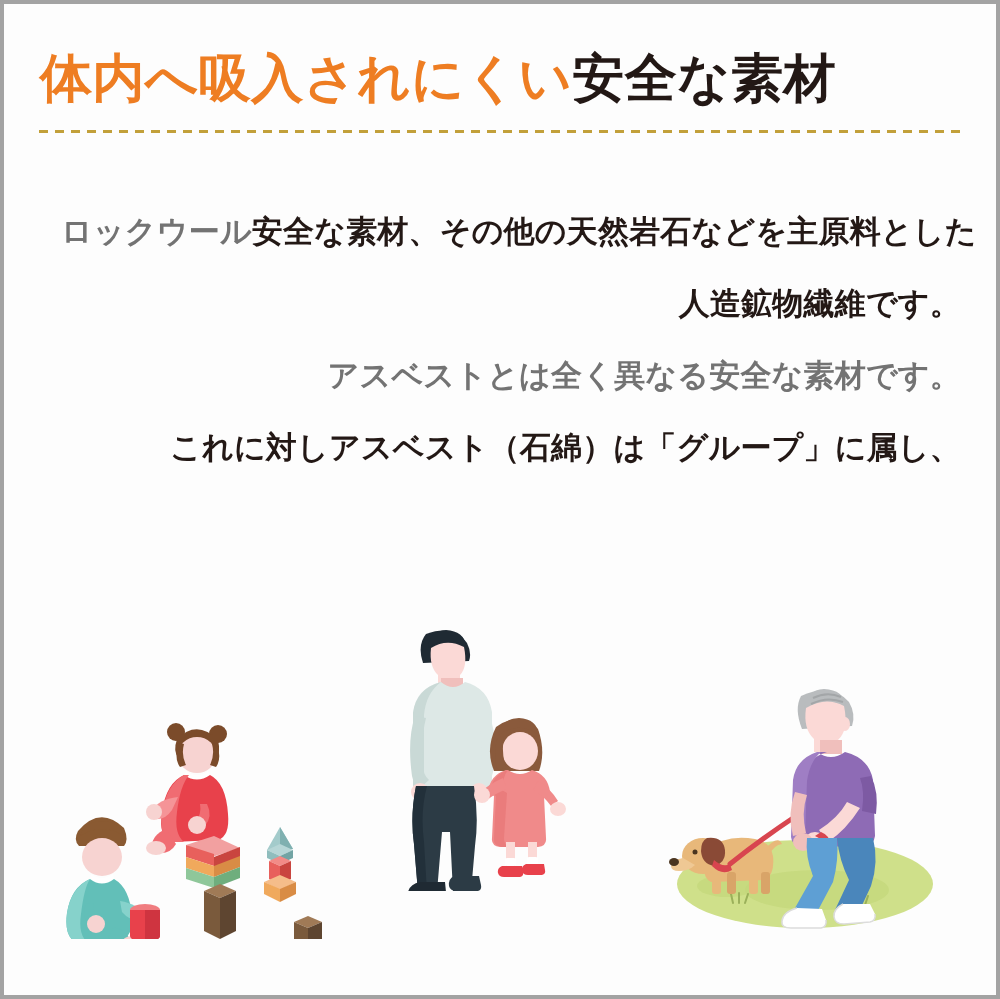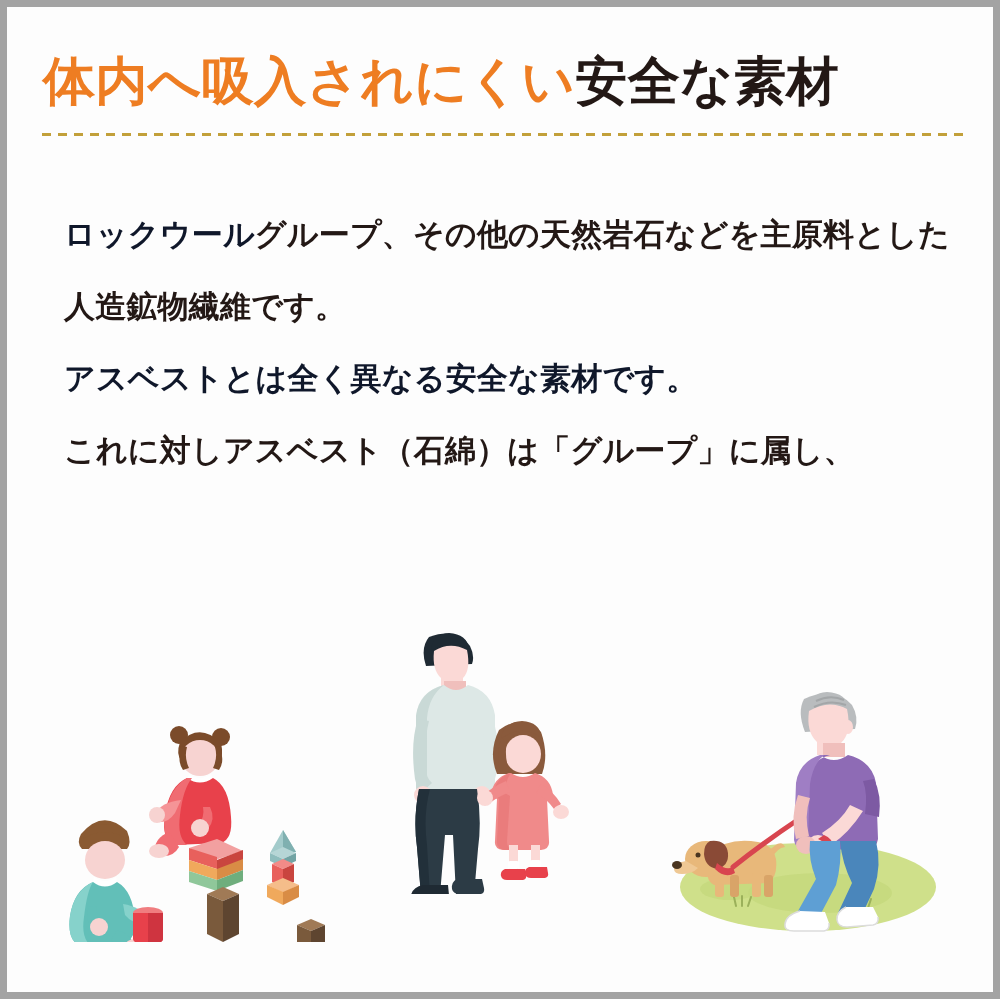--- a/index.html
+++ b/index.html
@@ -8,23 +8,24 @@
     background: #ffffff;
   }
   body {
     font-family: "Liberation Sans", "DejaVu Sans", sans-serif;
   }
   #page {
     position: relative;
     width: 1000px;
     height: 999px;
     background: #fdfdfd;
-    border: 7px solid #a3a3a3;
+    border: 4px solid #a3a3a3;
     box-sizing: border-box;
     overflow: hidden;
+    text-align: right;
   }
 
   
   #header-block {
     position: absolute;
     left: 0;
     top: 0;
     width: 1000px;
     height: 150px;
   }
@@ -63,21 +64,21 @@
   }
   .copy-line {
     font-size: 31px;
     font-weight: bold;
     color: #231815;
     line-height: 72px;
     height: 72px;
     letter-spacing: 0.2px;
     white-space: nowrap;
   }
-  .copy-line .c-accent { color: #0f172a; }
+  .copy-line .c-accent { color: #737373; }
 
   
   #illustration-band {
     position: absolute;
     left: 0;
     top: 600px;
     width: 1000px;
     height: 345px;
   }
   .illu {
@@ -92,21 +93,21 @@
 
   <div id="header-block">
     <div id="page-title">
       <span class="t-accent">体内へ吸入されにくい</span><span class="t-dark">安全な素材</span>
     </div>
     <div id="title-divider"></div>
   </div>
 
   <div id="body-copy">
     <div class="copy-line">
-      <span class="c-accent">ロックウール</span><span>グループ、その他の天然岩石などを主原料とした</span>
+      <span class="c-accent">ロックウール</span><span>安全な素材、その他の天然岩石などを主原料とした</span>
     </div>
     <div class="copy-line">
       <span class="c-accent"></span><span>人造鉱物繊維です。</span>
     </div>
     <div class="copy-line">
       <span class="c-accent">アスベストとは全く異なる安全な素材です。</span><span></span>
     </div>
     <div class="copy-line">
       <span class="c-accent"></span><span>これに対しアスベスト（石綿）は「グループ」に属し、</span>
     </div>

